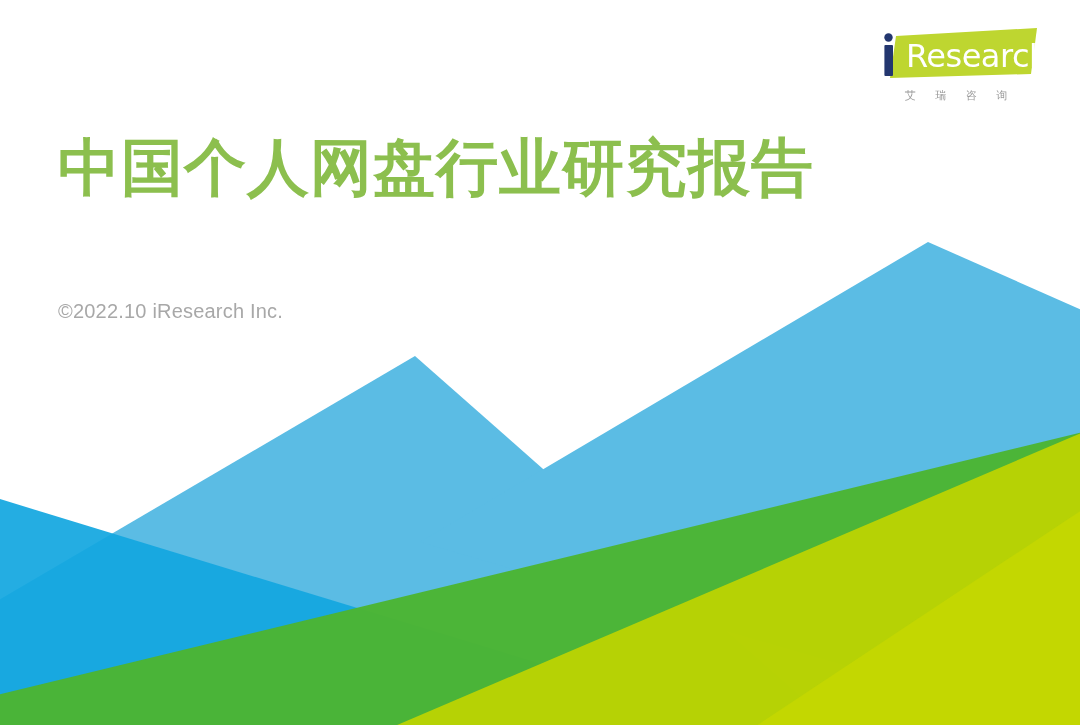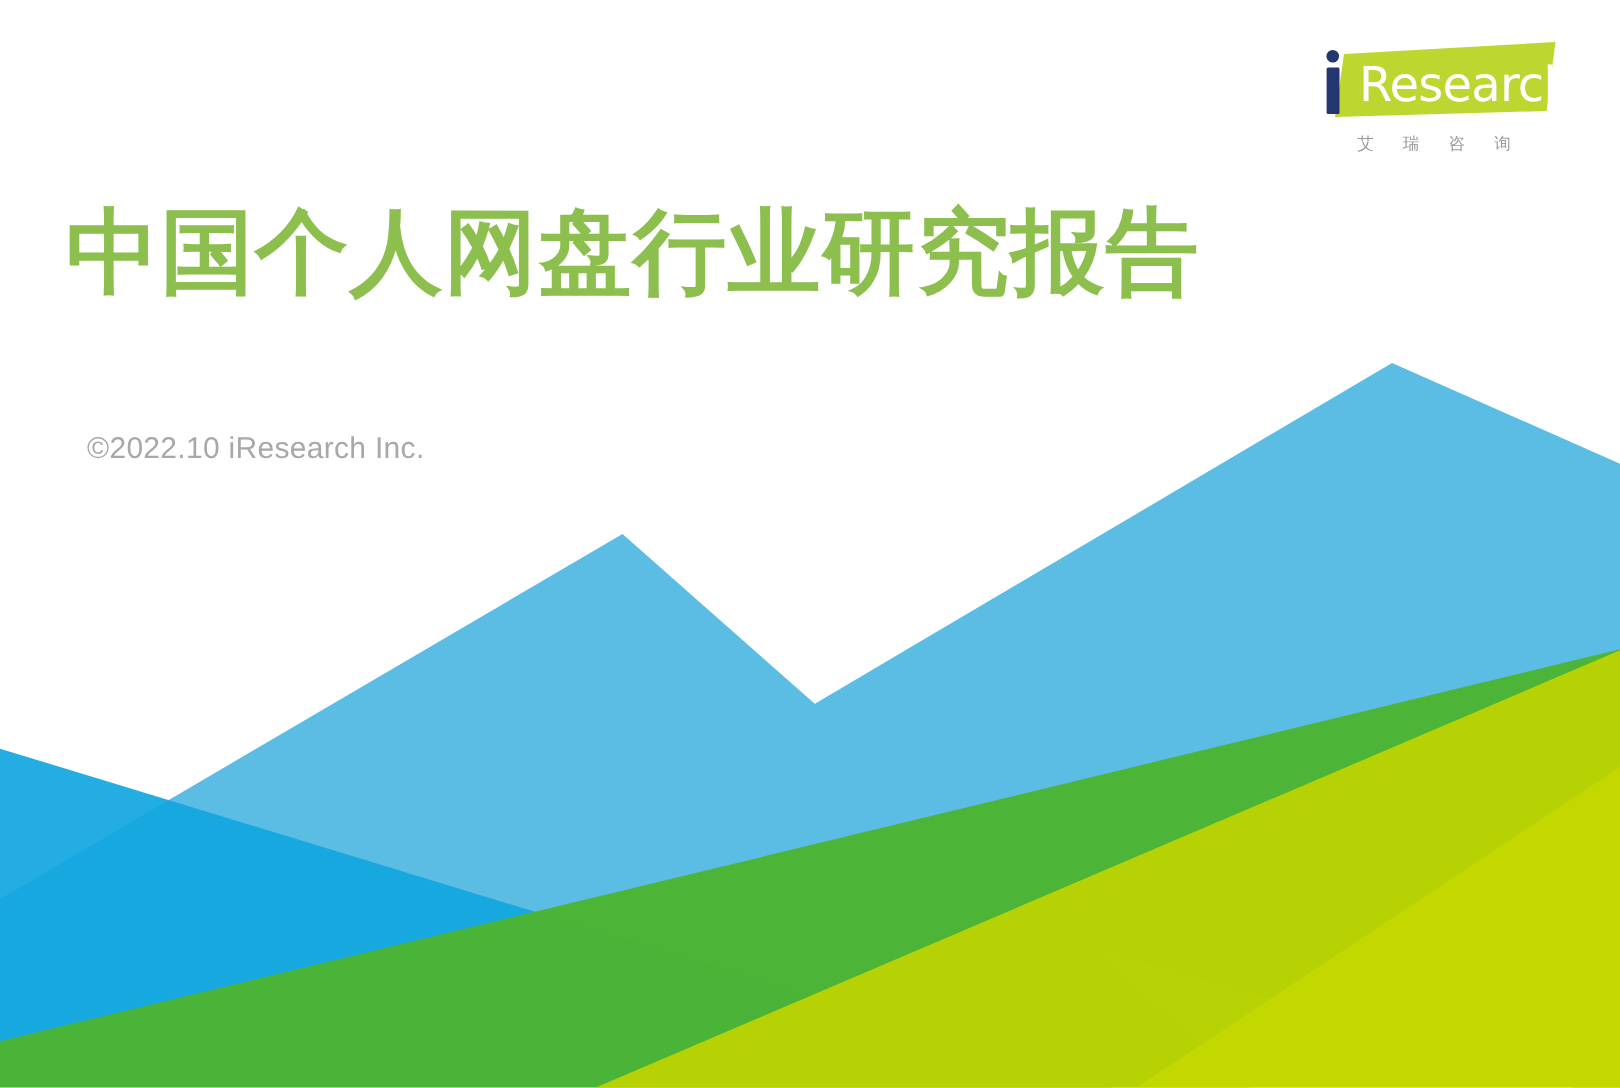--- a/index.html
+++ b/index.html
@@ -50,39 +50,39 @@
     letter-spacing: 8px;
     color: #9a9a9a;
     text-indent: 8px;
     font-family: "DejaVu Sans", "Liberation Sans", sans-serif;
     white-space: nowrap;
   }
 
   
   #title-wrap {
     position: absolute;
-    left: 44px;
+    left: 58px;
     top: 133px;
     z-index: 3;
     text-align: center;
   }
   #page-title {
     margin: 0;
     font-size: 62px;
     line-height: 1.12;
     font-weight: bold;
     color: #8CBF4E;
     letter-spacing: 1px;
     font-family: "DejaVu Sans", "Liberation Sans", sans-serif;
     white-space: nowrap;
   }
   #copyright {
     position: absolute;
     left: 58px;
-    top: 288px;
+    top: 300px;
     z-index: 3;
     margin: 0;
     font-size: 20px;
     color: #a8a8a8;
     letter-spacing: 0.2px;
     font-family: "Liberation Sans", sans-serif;
     white-space: nowrap;
   }
 </style>
 </head>

